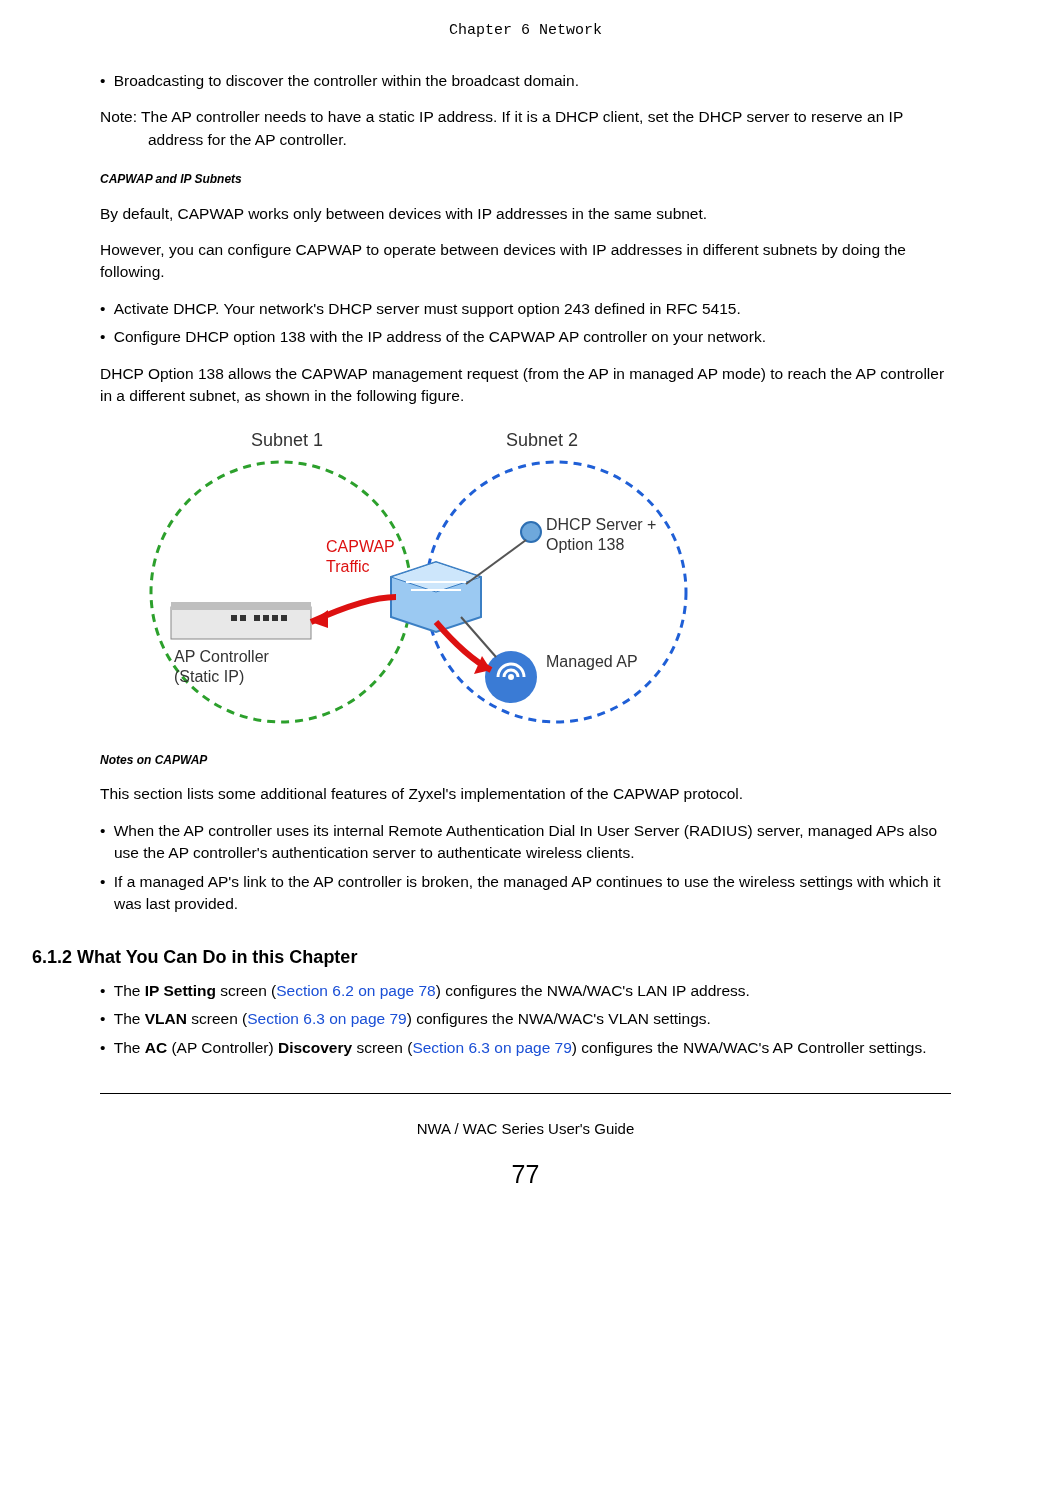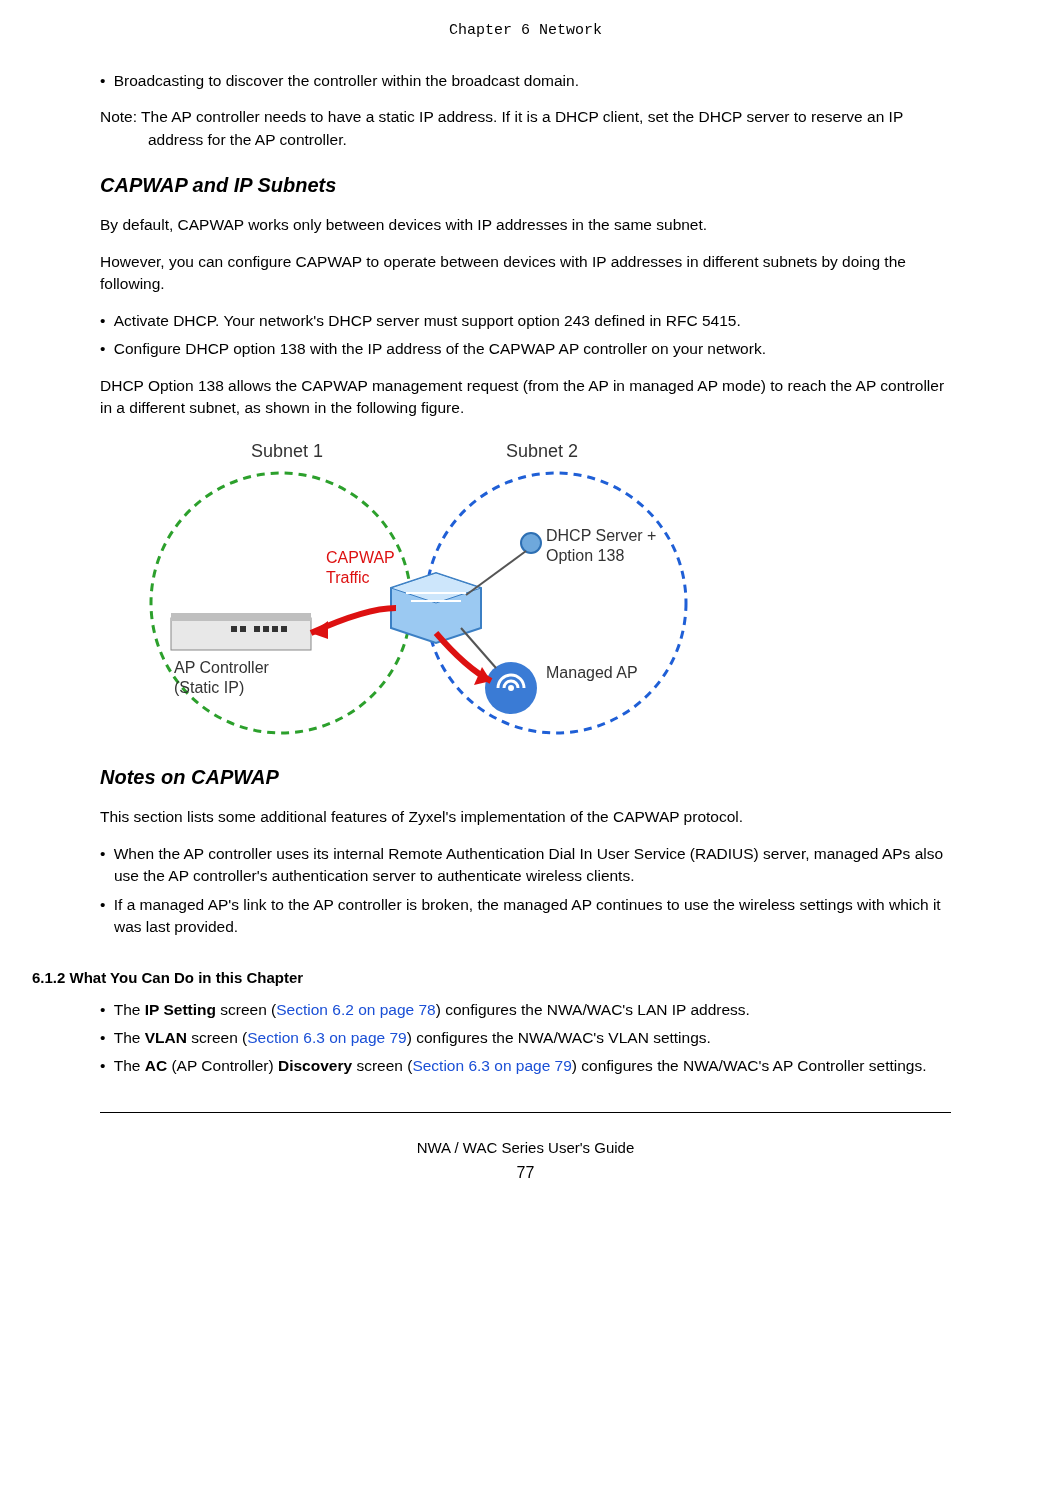--- a/index.html
+++ b/index.html
@@ -40,54 +40,54 @@
     text-indent: -14px;
   }
   .note {
     margin: 14px 0 18px 0;
     padding-left: 48px;
     text-indent: -48px;
   }
   .subhead-bold-italic {
     font-weight: bold;
     font-style: italic;
-    font-size: 20px;
+    font-size: 12px;
     margin: 20px 0 14px 0;
   }
   .para {
     margin: 0 0 14px 0;
   }
   .figure-label {
     margin: 10px 0 6px 0;
   }
   .figure-label .fignum {
     font-weight: bold;
   }
   .figure-img {
     margin: 0 0 14px 36px;
   }
   .h2-num {
     font-weight: bold;
-    font-size: 15px;
+    font-size: 18px;
     margin: 28px 0 10px 0;
     margin-left: -68px;
   }
   .link {
     color: #1a4fd6;
   }
   .footer-area {
     border-top: 1px solid #000;
     margin-top: 34px;
     text-align: center;
     font-size: 15px;
     padding-top: 24px;
   }
   .page-number {
-    font-size: 16px;
-    margin-top: 2px;
+    font-size: 25px;
+    margin-top: 16px;
   }
   .bold { font-weight: bold; }
   svg { display: block; }
 </style>
 </head>
 <body>
 
 <div class="page">
   <div class="header-running">Chapter 6 Network</div>
 
@@ -167,21 +167,21 @@
         <text x="190" y="130" font-size="16" fill="#d11">CAPWAP</text>
         <text x="190" y="150" font-size="16" fill="#d11">Traffic</text>
       </svg>
     </div>
 
     <div class="subhead-bold-italic">Notes on CAPWAP</div>
 
     <div class="para">This section lists some additional features of Zyxel's implementation of the CAPWAP protocol.</div>
 
     <ul class="bullets">
-      <li>When the AP controller uses its internal Remote Authentication Dial In User Service (RADIUS) server, managed APs also use the AP controller's authentication server to authenticate wireless clients.</li>
+      <li>When the AP controller uses its internal Remote Authentication Dial In User Server (RADIUS) server, managed APs also use the AP controller's authentication server to authenticate wireless clients.</li>
       <li>If a managed AP's link to the AP controller is broken, the managed AP continues to use the wireless settings with which it was last provided.</li>
     </ul>
 
     <div class="h2-num">
       <span>6.1.2</span><span>  What You Can Do in this Chapter</span>
     </div>
 
     <ul class="bullets">
       <li>
         <span>The </span><span class="bold">IP Setting</span><span> screen (</span><span class="link">Section 6.2 on page 78</span><span>) configures the NWA/WAC's LAN IP address.</span>

